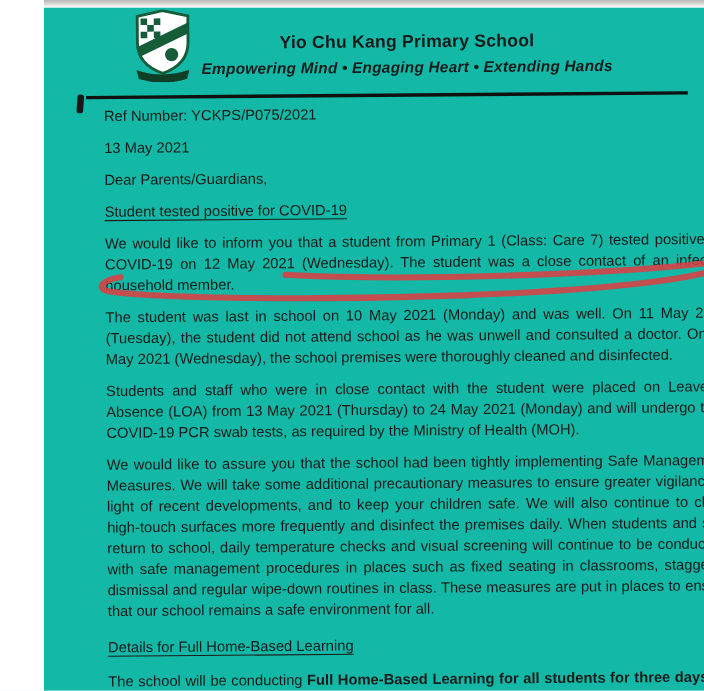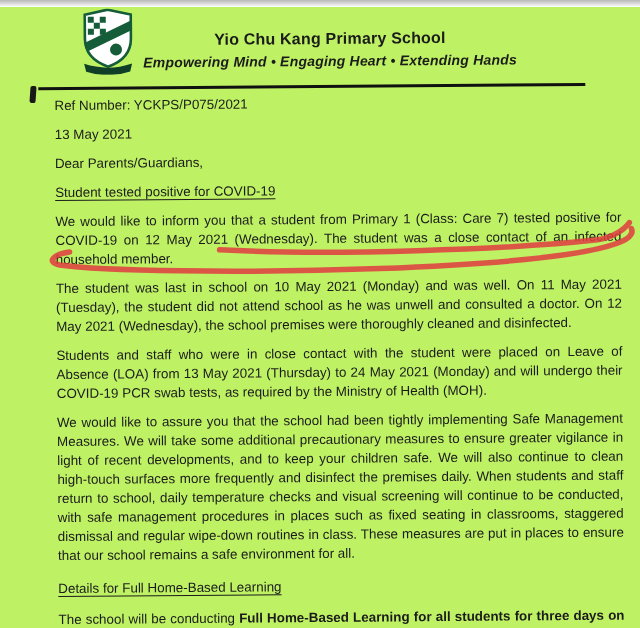--- a/index.html
+++ b/index.html
@@ -1,19 +1,19 @@
 <!DOCTYPE html>
 <html><head>
 <meta charset="utf-8">
 <style>
   * { margin:0; padding:0; box-sizing:border-box; }
   html,body { width:640px; height:628px; overflow:hidden; background:#ffffff; }
   body { font-family:"Liberation Sans","DejaVu Sans",sans-serif; color:#1b1b1b; position:relative; }
 
-  .photo { position:absolute; inset:0; background:#bef264; }
+  .photo { position:absolute; inset:0; background:#14b8a6;margin-left:40px; }
   .edge-top { position:absolute; top:0; left:0; right:0; height:7px;
               background:linear-gradient(#b7b7b7,#dedede 55%,#ffffff); z-index:6; }
   .scan-mark { position:absolute; left:30px; top:86px; width:6px; height:17px;
                background:#181818; border-radius:2px; transform:rotate(4deg); z-index:5; }
 
   .page { position:absolute; left:0; top:3px; width:640px;
           transform:rotate(-0.45deg); transform-origin:320px 300px; }
 
   .letter-header { position:relative; padding-top:26px; }
   .crest { position:absolute; left:84px; top:4px; width:52px; height:66px; }

